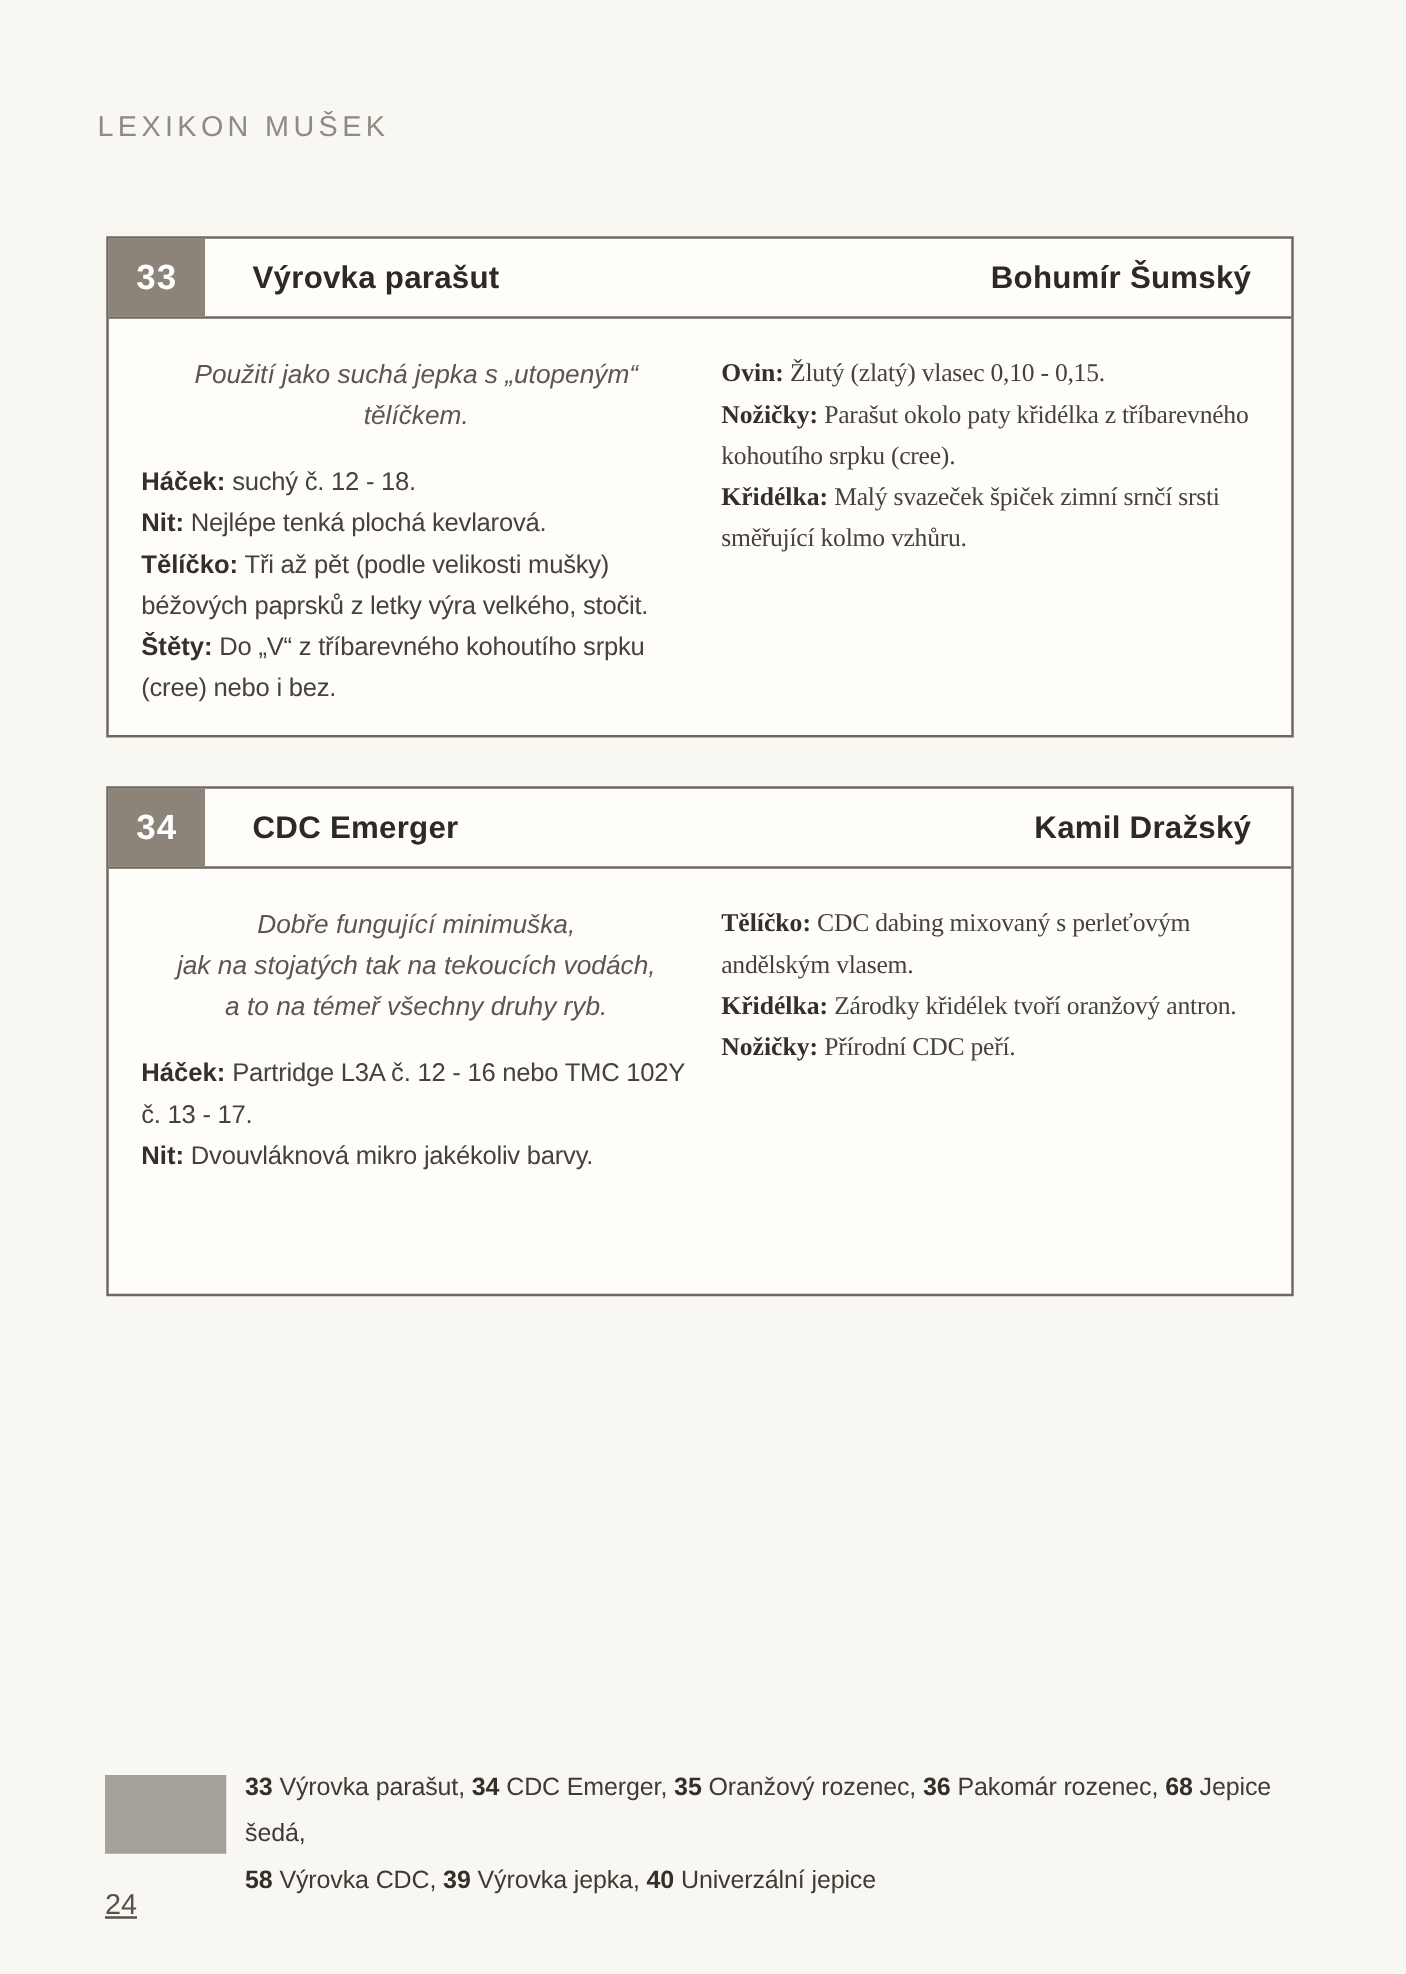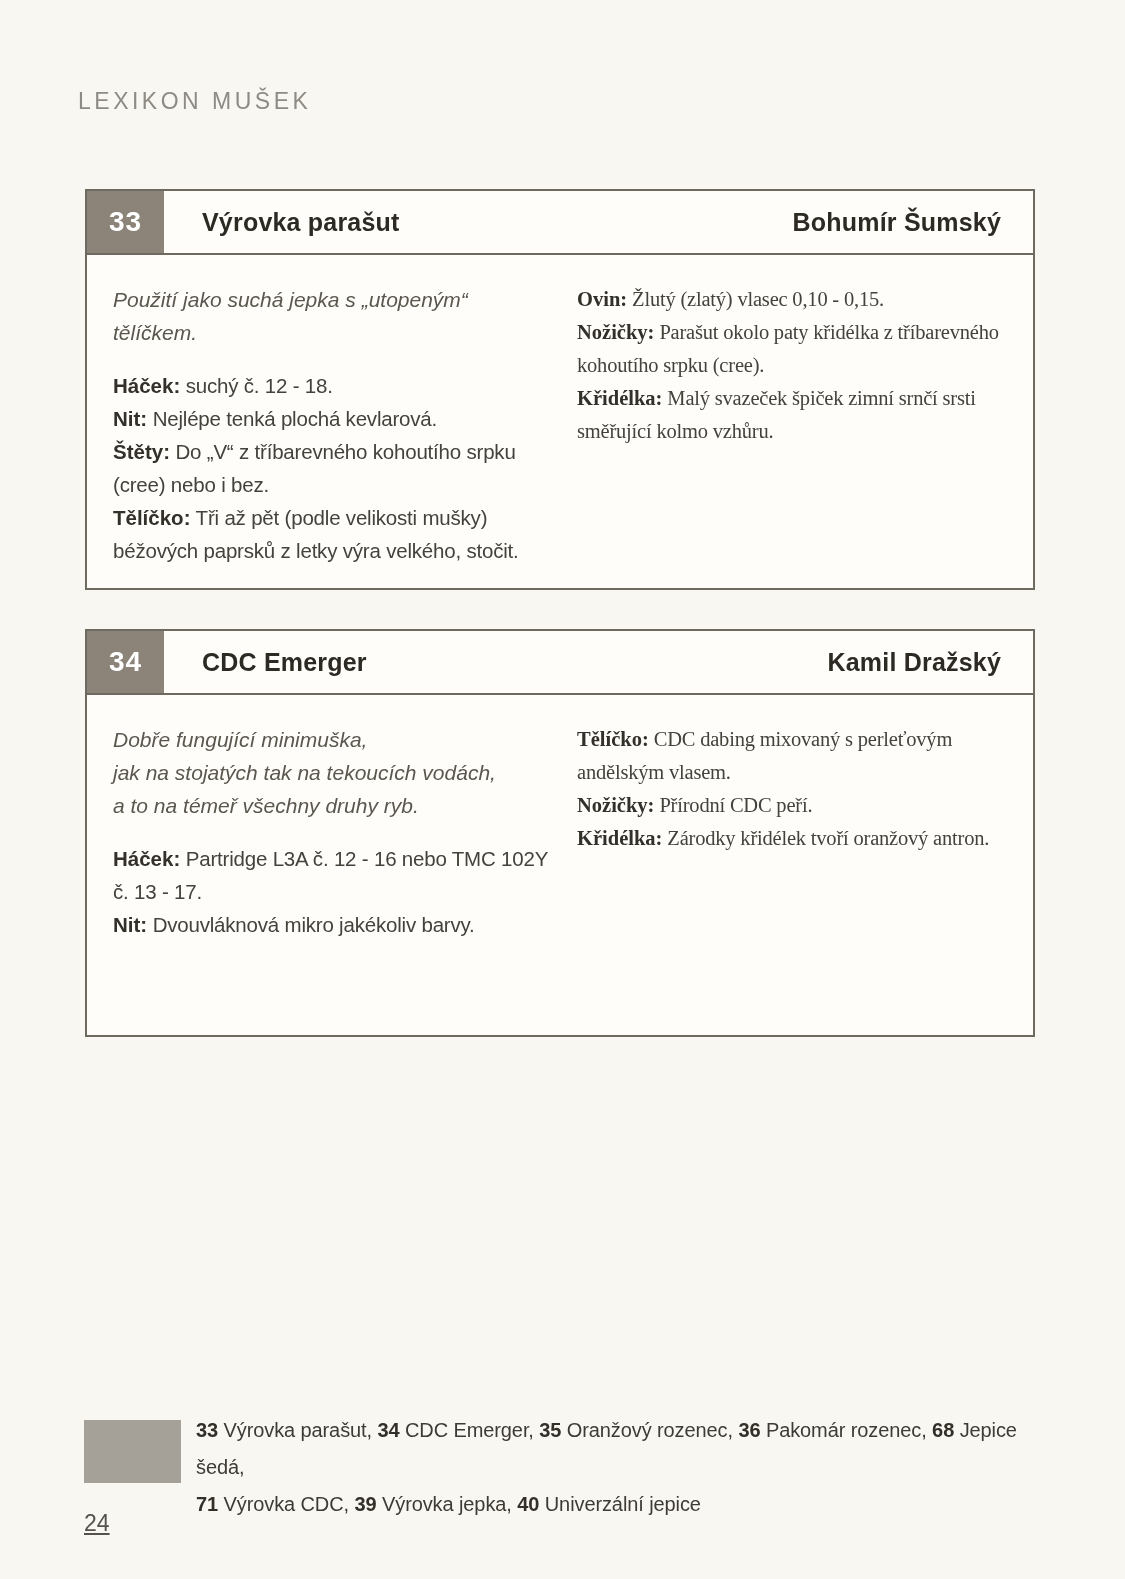--- a/index.html
+++ b/index.html
@@ -37,21 +37,21 @@
   .entry-author{
     margin-left:auto;margin-right:32px;font-size:25px;font-weight:bold;color:#2d2a24;
     letter-spacing:0.2px;
   }
   .entry-body{
     display:flex;padding:28px 30px 0 26px;
   }
   .col-left{width:440px;margin-right:24px;flex:none;}
   .col-right{flex:1;font-family:Liberation Serif, serif;}
   .intro{font-style:italic;color:#5b574e;font-size:21px;line-height:33px;margin:0 0 20px 0;}
-  .intro div{margin:0;}
+  .intro div{margin:0;text-align:center;}
   .spec{margin:0;font-size:20.5px;line-height:33px;letter-spacing:-0.2px;}
   .spec b{color:#332f29;letter-spacing:0;}
   .page-footer-square{
     position:absolute;left:84px;top:1420px;width:97px;height:63px;
     background:#a5a198;
   }
   .page-footer-text{
     position:absolute;left:196px;top:1412px;width:865px;
     font-size:20px;line-height:37px;color:#3e3b34;letter-spacing:-0.1px;
   }
@@ -73,22 +73,22 @@
     <div class="entry-title">Výrovka parašut</div>
     <div class="entry-author">Bohumír Šumský</div>
   </div>
   <div class="entry-body">
     <div class="col-left">
       <div class="intro">
         <div>Použití jako suchá jepka s „utopeným“ tělíčkem.</div>
       </div>
       <p class="spec"><b>Háček:</b> <span>suchý č. 12 - 18.</span></p>
       <p class="spec"><b>Nit:</b> <span>Nejlépe tenká plochá kevlarová.</span></p>
+      <p class="spec"><b>Tělíčko:</b> <span>Tři až pět (podle velikosti mušky) béžových paprsků z letky výra velkého, stočit.</span></p>
       <p class="spec"><b>Štěty:</b> <span>Do „V“ z tříbarevného kohoutího srpku (cree) nebo i bez.</span></p>
-      <p class="spec"><b>Tělíčko:</b> <span>Tři až pět (podle velikosti mušky) béžových paprsků z letky výra velkého, stočit.</span></p>
     </div>
     <div class="col-right">
       <p class="spec"><b>Ovin:</b> <span>Žlutý (zlatý) vlasec 0,10 - 0,15.</span></p>
       <p class="spec"><b>Nožičky:</b> <span>Parašut okolo paty křidélka z tříbarevného kohoutího srpku (cree).</span></p>
       <p class="spec"><b>Křidélka:</b> <span>Malý svazeček špiček zimní srnčí srsti směřující kolmo vzhůru.</span></p>
     </div>
   </div>
 </div>
 
 <div class="entry-box box2">
@@ -102,35 +102,35 @@
       <div class="intro">
         <div>Dobře fungující minimuška,</div>
         <div>jak na stojatých tak na tekoucích vodách,</div>
         <div>a to na témeř všechny druhy ryb.</div>
       </div>
       <p class="spec"><b>Háček:</b> <span>Partridge L3A č. 12 - 16 nebo TMC 102Y č. 13 - 17.</span></p>
       <p class="spec"><b>Nit:</b> <span>Dvouvláknová mikro jakékoliv barvy.</span></p>
     </div>
     <div class="col-right">
       <p class="spec"><b>Tělíčko:</b> <span>CDC dabing mixovaný s perleťovým andělským vlasem.</span></p>
+      <p class="spec"><b>Křidélka:</b> <span>Zárodky křidélek tvoří oranžový antron.</span></p>
       <p class="spec"><b>Nožičky:</b> <span>Přírodní CDC peří.</span></p>
-      <p class="spec"><b>Křidélka:</b> <span>Zárodky křidélek tvoří oranžový antron.</span></p>
     </div>
   </div>
 </div>
 
 <div class="page-footer-square"></div>
 <div class="page-footer-text">
   <div>
     <span class="fitem"><b>33</b> <span>Výrovka parašut,</span></span>
     <span class="fitem"><b>34</b> <span>CDC Emerger,</span></span>
     <span class="fitem"><b>35</b> <span>Oranžový rozenec,</span></span>
     <span class="fitem"><b>36</b> <span>Pakomár rozenec,</span></span>
     <span class="fitem"><b>68</b> <span>Jepice šedá,</span></span>
   </div>
   <div>
-    <span class="fitem"><b>71</b> <span>Výrovka CDC,</span></span>
+    <span class="fitem"><b>58</b> <span>Výrovka CDC,</span></span>
     <span class="fitem"><b>39</b> <span>Výrovka jepka,</span></span>
     <span class="fitem"><b>40</b> <span>Univerzální jepice</span></span>
   </div>
 </div>
 
 <div class="page-number">24</div>
 
 </body></html>

